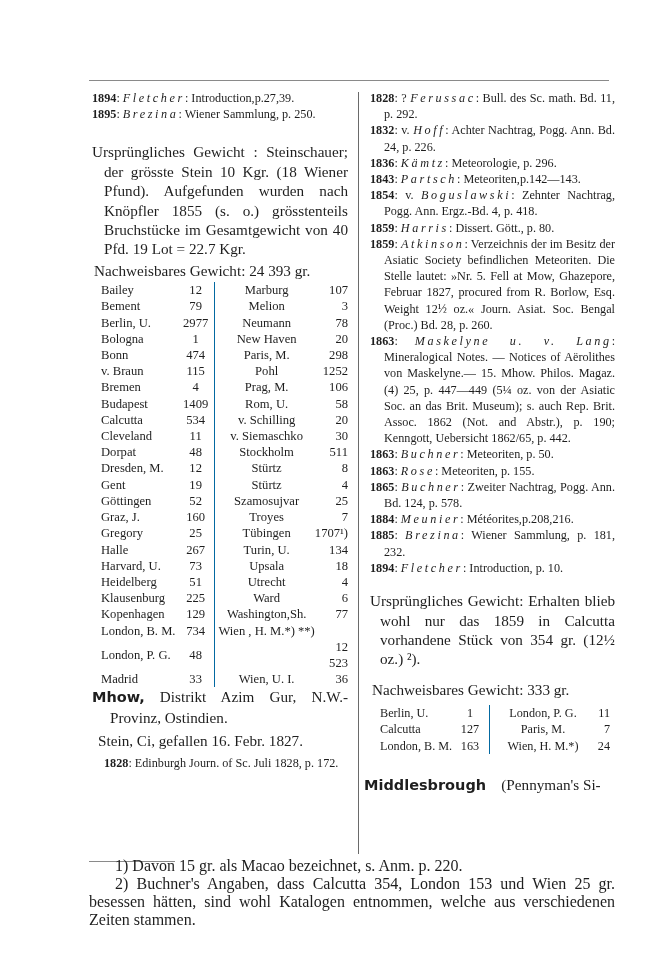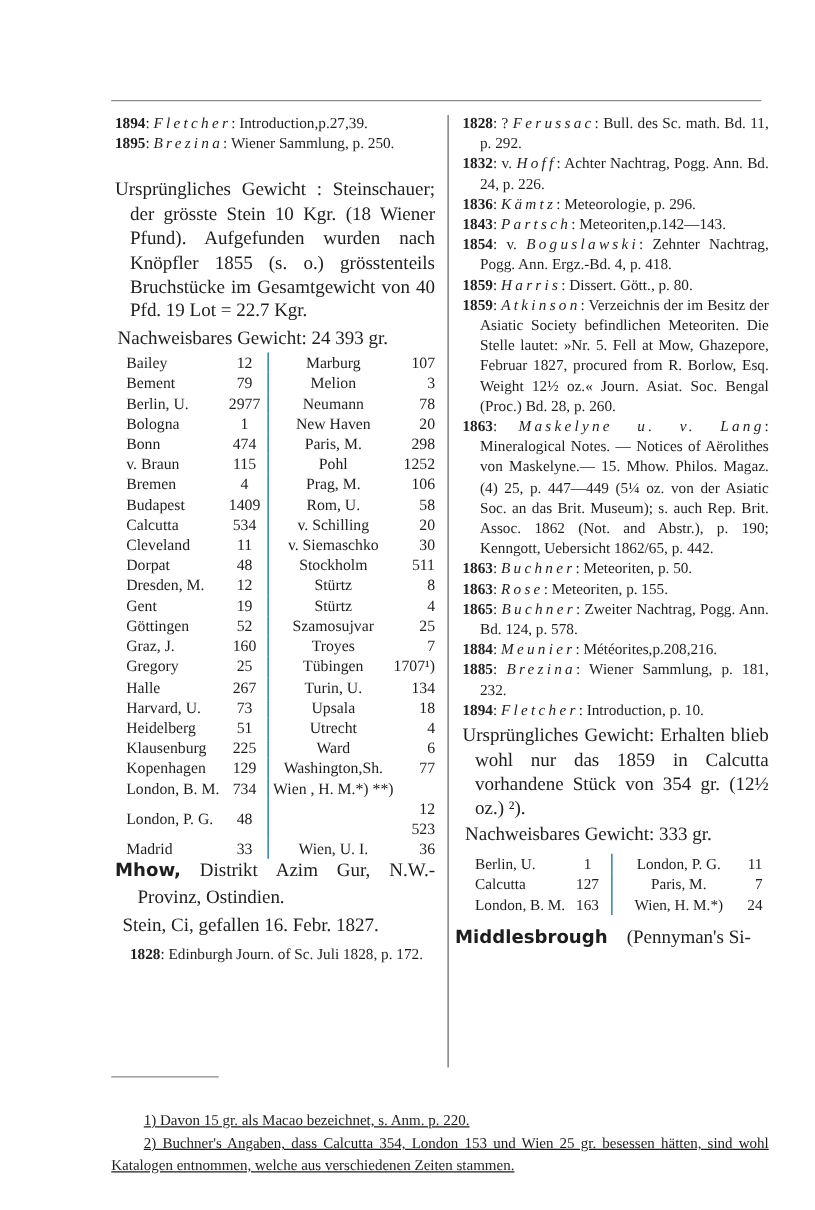--- a/index.html
+++ b/index.html
@@ -33,22 +33,22 @@
   .coll-table td.val2 { text-align:right; }
   .left-table { width:256px; }
   .left-table td.name { width:82px; }
   .left-table td.val { width:33px; }
   .left-table td.name2 { width:100px; }
   .right-table { width:240px; font-size:12.2px; }
   .right-table td.name { width:74px; padding-left:10px; }
   .right-table td.val { width:32px; }
 
   .foot-rule { position:absolute; left:89px; top:861px; width:86px; height:1px; background:#8a8a8a; }
-  .footnotes { position:absolute; left:89px; top:887px; width:526px; font-family:"Liberation Serif", serif;
-               font-size:12px; line-height:18px;text-decoration:underline; }
+  .footnotes { position:absolute; left:89px; top:857px; width:526px; font-family:"Liberation Serif", serif;
+               font-size:16px; line-height:18px; }
   .fn { margin:0; text-align:justify; }
   .fn.first { text-indent:26px; }
 </style>
 </head>
 <body>
 
 <div class="page">
 
   <div class="header-rule"></div>
 
@@ -238,22 +238,22 @@
         <p class="ref"><span class="yr">1859</span>: <span></span><span class="auth">Harris</span>: <span>Dissert. Gött., p. 80.</span></p>
         <p class="ref"><span class="yr">1859</span>: <span></span><span class="auth">Atkinson</span>: <span>Verzeichnis der im Besitz der Asiatic Society befindlichen Meteoriten. Die Stelle lautet: »Nr. 5. Fell at Mow, Ghazepore, Februar 1827, procured from R. Borlow, Esq. Weight 12½ oz.« Journ. Asiat. Soc. Bengal (Proc.) Bd. 28, p. 260.</span></p>
         <p class="ref"><span class="yr">1863</span>: <span></span><span class="auth">Maskelyne u. v. Lang</span>: <span>Mineralogical Notes. — Notices of Aërolithes von Maskelyne.— 15. Mhow. Philos. Magaz. (4) 25, p. 447—449 (5¼ oz. von der Asiatic Soc. an das Brit. Museum); s. auch Rep. Brit. Assoc. 1862 (Not. and Abstr.), p. 190; Kenngott, Uebersicht 1862/65, p. 442.</span></p>
         <p class="ref"><span class="yr">1863</span>: <span></span><span class="auth">Buchner</span>: <span>Meteoriten, p. 50.</span></p>
         <p class="ref"><span class="yr">1863</span>: <span></span><span class="auth">Rose</span>: <span>Meteoriten, p. 155.</span></p>
         <p class="ref"><span class="yr">1865</span>: <span></span><span class="auth">Buchner</span>: <span>Zweiter Nachtrag, Pogg. Ann. Bd. 124, p. 578.</span></p>
         <p class="ref"><span class="yr">1884</span>: <span></span><span class="auth">Meunier</span>: <span>Météorites,p.208,216.</span></p>
         <p class="ref"><span class="yr">1885</span>: <span></span><span class="auth">Brezina</span>: <span>Wiener Sammlung, p. 181, 232.</span></p>
         <p class="ref"><span class="yr">1894</span>: <span></span><span class="auth">Fletcher</span>: <span>Introduction, p. 10.</span></p>
       </div>
-    <p class="para" style="margin-top:3px; padding-left:10px; text-indent:-10px;">Ursprüngliches Gewicht: Erhalten blieb wohl nur das 1859 in Calcutta vorhandene Stück von 354 gr. (12½ oz.) ²).</p>
-    <p class="subhead" style="padding-left:2px; margin-top:1px">Nachweisbares Gewicht: 333 gr.</p>
+    <p class="para" style="margin-top:15px; padding-left:10px; text-indent:-10px;">Ursprüngliches Gewicht: Erhalten blieb wohl nur das 1859 in Calcutta vorhandene Stück von 354 gr. (12½ oz.) ²).</p>
+    <p class="subhead" style="padding-left:2px; margin-top:11px">Nachweisbares Gewicht: 333 gr.</p>
     <table class="coll-table right-table" style="margin-top:6px">
       <tbody id="right-coll-body">
           <tr>
             <td class="name">Berlin, U.</td>
             <td class="val">1</td>
             <td class="name2">London, P. G.</td>
             <td class="val2">11</td>
           </tr>
           <tr>
             <td class="name">Calcutta</td>
@@ -262,21 +262,21 @@
             <td class="val2">7</td>
           </tr>
           <tr>
             <td class="name">London, B. M.</td>
             <td class="val">163</td>
             <td class="name2">Wien, H. M.*)</td>
             <td class="val2">24</td>
           </tr>
         </tbody>
     </table>
-    <p class="subhead" style="margin-top:8px; padding-left:-6px; margin-left:-6px;">
+    <p class="subhead" style="margin-top:21px; padding-left:-6px; margin-left:-6px;">
       <span class="bold-sans">Middlesbrough</span>
       &nbsp;&nbsp;&nbsp;<span>(Pennyman's Si-</span>
     </p>
   </div>
 
   <div class="foot-rule"></div>
   <div class="footnotes">
     <p class="fn first">1) Davon 15 gr. als Macao bezeichnet, s. Anm. p. 220.</p>
     <p class="fn first">2) Buchner's Angaben, dass Calcutta 354, London 153 und Wien 25 gr. besessen hätten, sind wohl Katalogen entnommen, welche aus verschiedenen Zeiten stammen.</p>
   </div>

